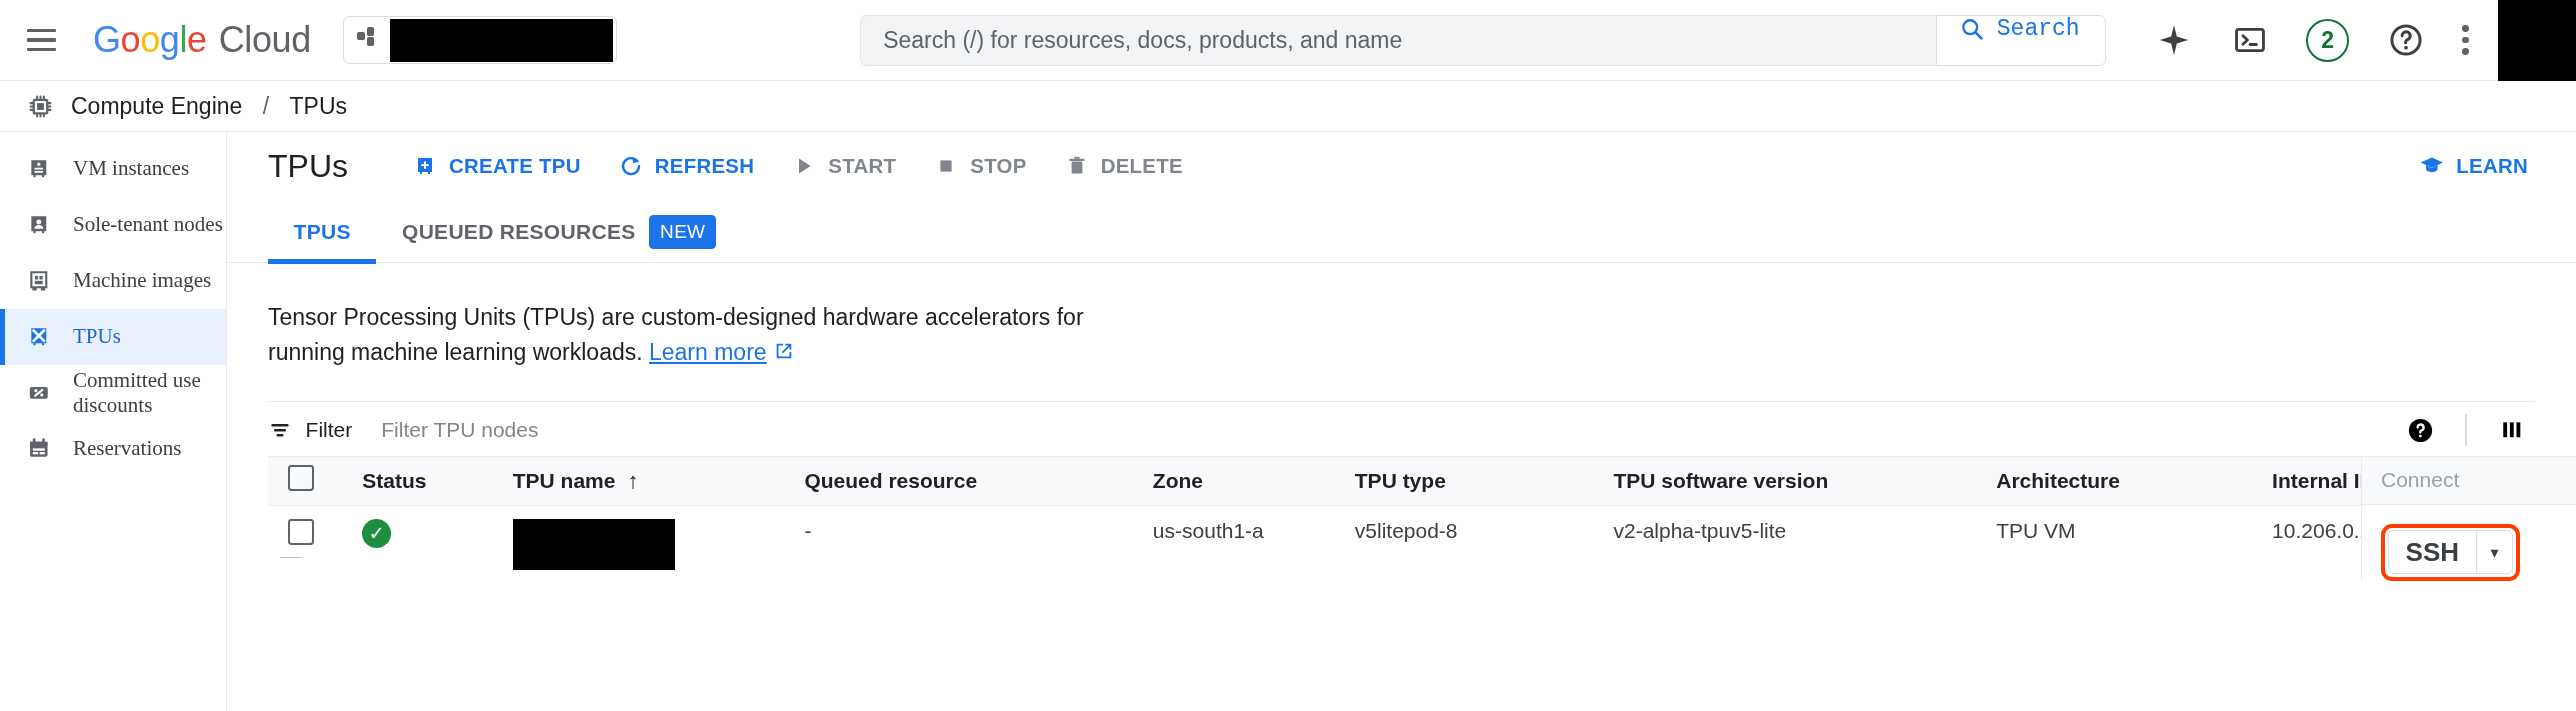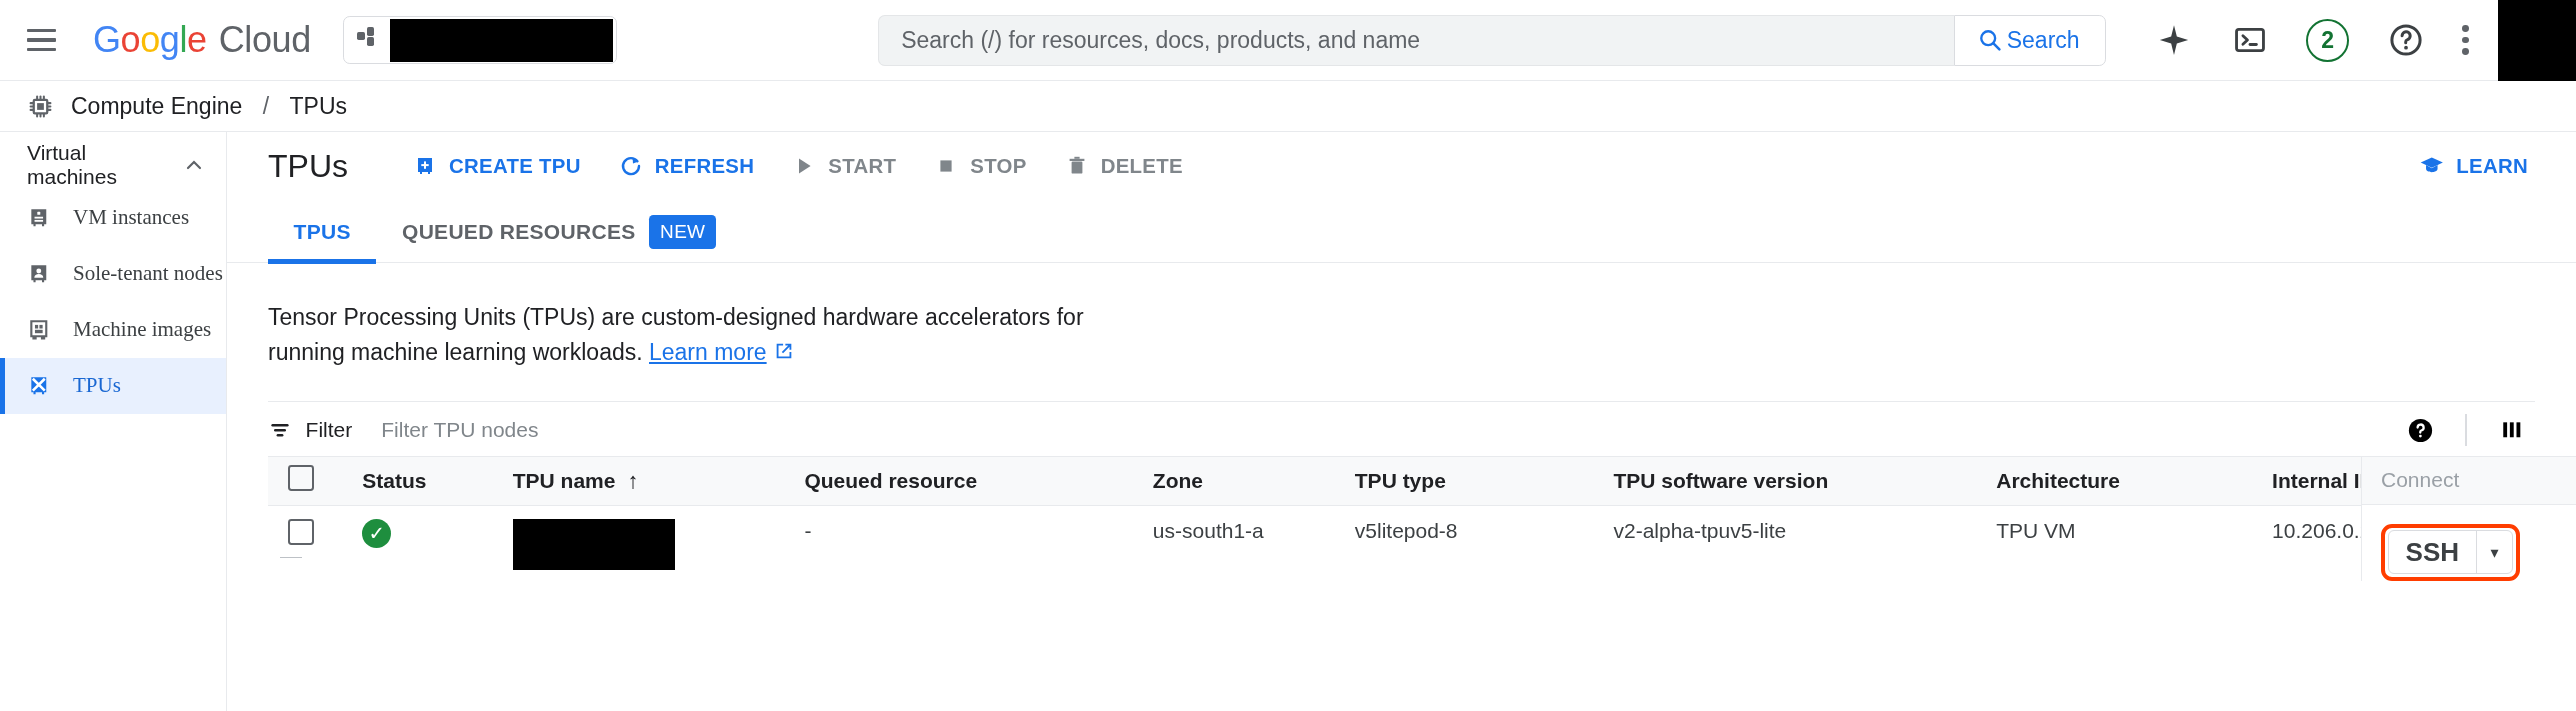--- a/index.html
+++ b/index.html
@@ -82,25 +82,26 @@
     display: flex; align-items: center;
     padding: 0 22px;
     font-size: 23px;
     color: #5f6368;
   }
   .searchbtn {
     height: 51px;
     border: 0.9px solid #dadce0;
     border-radius: 0 6.8px 6.8px 0;
     background: #fff;
-    display: flex; align-items: center; gap: 4px;
+    display: flex; align-items: flex-start; gap: 12px;
     padding: 0 25.6px 0 22px;
     cursor: pointer;
     color: #1a73e8;
     font-size: 23px;
+    font-family: Liberation Mono, monospace;
   }
   .searchbtn svg { flex: 0 0 auto; }
 
   .topicons {
     display: flex; align-items: center;
     gap: 37px;
     margin-left: 48px;
     margin-right: 29px;
     flex: 0 0 auto;
   }
@@ -421,26 +422,20 @@
     </g>
   </svg>
   <span class="bc-link">Compute Engine</span>
   <span class="bc-sep">/</span>
   <span class="bc-text">TPUs</span>
 </div>
 
 <div class="body">
 
   <div class="sidebar">
-    <div class="side-section">
-      <span class="t">Virtual machines</span>
-      <svg width="24" height="24" viewBox="0 0 24 24">
-        <path d="M6 15 L12 9 L18 15" fill="none" stroke="#5f6368" stroke-width="2.2" stroke-linecap="round"></path>
-      </svg>
-    </div>
 
     <div class="side-item">
       <span class="side-ico">
         <svg width="25.6" height="25.6" viewBox="0 0 24 24">
             <path d="M5 4h14v14h-2v2h-2v-2H9v2H7v-2H5z" fill="#5f6368"></path>
             <rect x="10.6" y="6.4" width="2.8" height="2.8" rx=".6" fill="#fff"></rect>
             <rect x="8" y="11" width="8" height="1.7" fill="#fff"></rect>
             <rect x="8" y="14" width="8" height="1.7" fill="#fff"></rect>
           </svg>
       </span>
@@ -474,21 +469,46 @@
     <div class="side-item active">
       <span class="side-ico">
         <svg width="25.6" height="25.6" viewBox="0 0 24 24">
             <path d="M5 4h14v14h-2v2h-2v-2H9v2H7v-2H5z" fill="#1a73e8"></path>
             <path d="M6.4 5.4 L17.6 16.6 M17.6 5.4 L6.4 16.6" stroke="#fff" stroke-width="2.4"></path>
           </svg>
       </span>
       <span>TPUs</span>
     </div>
 
-
+    <div class="side-item">
+      <span class="side-ico">
+        <svg width="25.6" height="25.6" viewBox="0 0 24 24">
+            <rect x="3.6" y="6.5" width="16.8" height="11" rx="1.8" fill="#5f6368"></rect>
+            <line x1="8.6" y1="14.8" x2="15.4" y2="9.2" stroke="#fff" stroke-width="2" stroke-linecap="round"></line>
+            <circle cx="9.2" cy="10" r="1.5" fill="#fff"></circle>
+            <circle cx="14.8" cy="14" r="1.5" fill="#fff"></circle>
+          </svg>
+      </span>
+      <span>Committed use discounts</span>
+    </div>
+
+    <div class="side-item">
+      <span class="side-ico">
+        <svg width="25.6" height="25.6" viewBox="0 0 24 24">
+            <rect x="3.8" y="5.4" width="16.4" height="14" rx="1.6" fill="#5f6368"></rect>
+            <rect x="3.8" y="5.4" width="16.4" height="3.6" fill="#5f6368"></rect>
+            <line x1="7.6" y1="3.2" x2="7.6" y2="6.4" stroke="#5f6368" stroke-width="2.4" stroke-linecap="round"></line>
+            <line x1="16.4" y1="3.2" x2="16.4" y2="6.4" stroke="#5f6368" stroke-width="2.4" stroke-linecap="round"></line>
+            <rect x="6.4" y="11.6" width="11.2" height="2.2" fill="#fff"></rect>
+            <rect x="6.4" y="15" width="5" height="2.2" fill="#fff"></rect>
+            <rect x="12.8" y="15" width="4.8" height="2.2" fill="#fff"></rect>
+          </svg>
+      </span>
+      <span>Reservations</span>
+    </div>
   </div>
 
   <div class="main">
 
     <div class="toolbar">
       <div class="page-title">TPUs</div>
 
       <div class="tbtn">
         <svg width="24" height="24" viewBox="0 0 24 24">
           <path d="M5 4h14v14h-2v2h-2v-2H9v2H7v-2H5z" fill="#1a73e8"></path>

